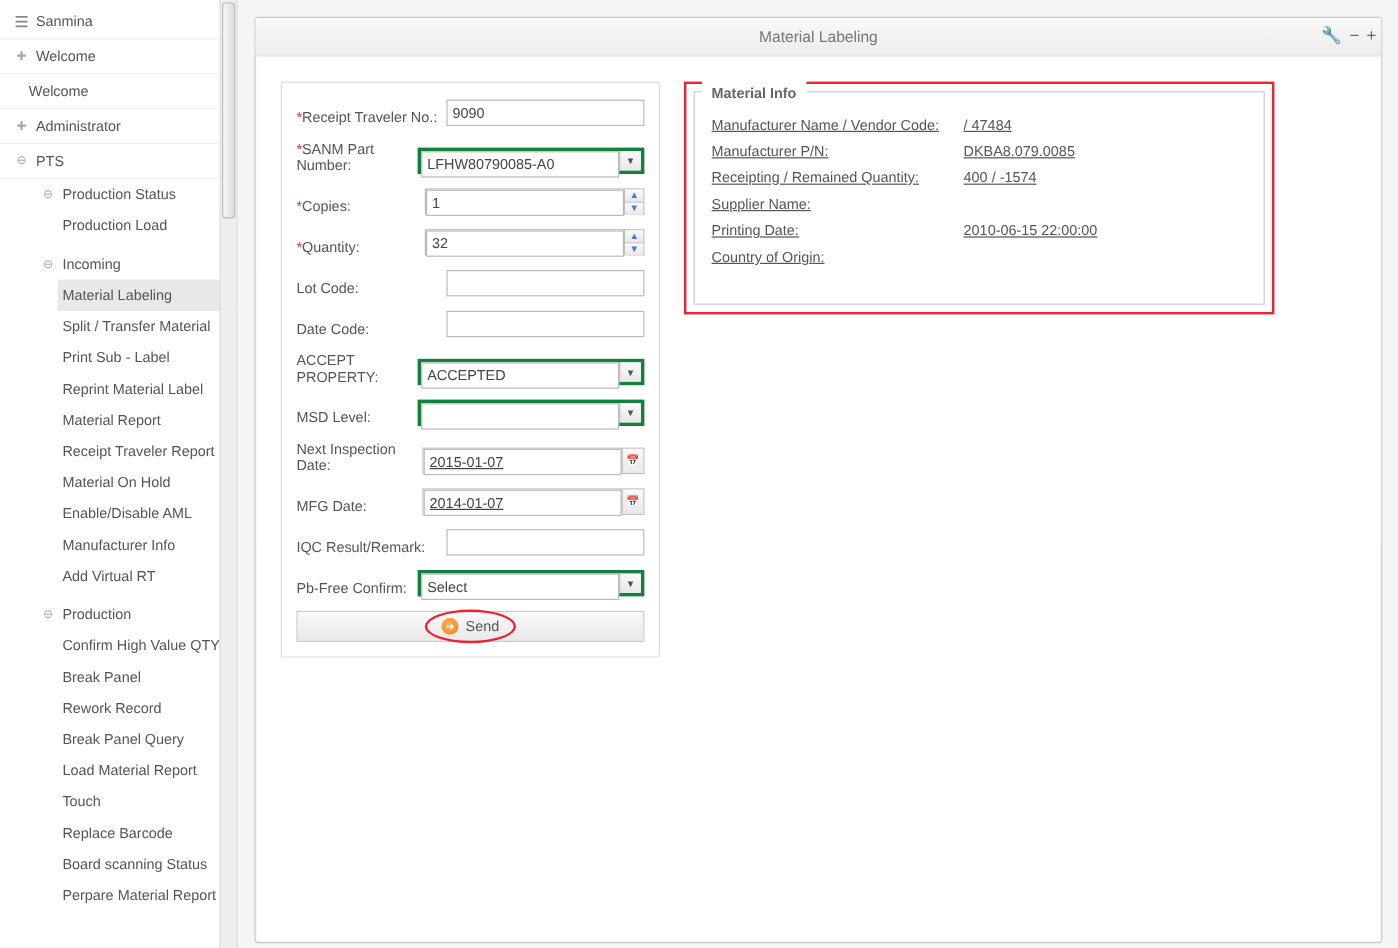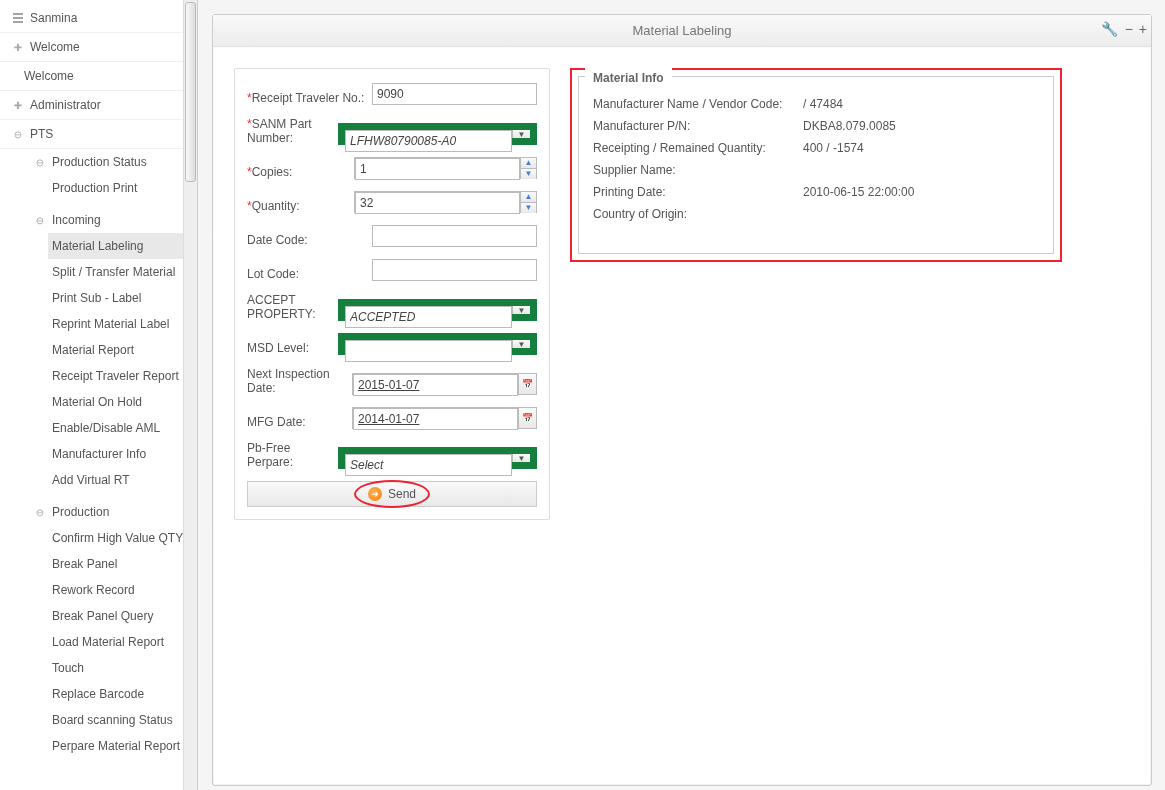--- a/index.html
+++ b/index.html
@@ -186,23 +186,22 @@
   .date-wrap .cal-btn {
     width:18px;
     background: linear-gradient(#fafafa,#e8e8e8);
     border-left:1px solid #bbb;
     display:flex; align-items:center; justify-content:center;
     font-size:9px; color:#777; cursor:pointer;
   }
   .dropdown-wrap {
     flex:1;
     display:flex;
-    border:7px solid #15803d;
+    border:3px solid #15803d;
     height:22px;
-    font-style:italic;
   }
   .dropdown-wrap input { flex:1; border:none; padding:0 4px; font:inherit; color:#444; }
   .dropdown-wrap .dd-btn {
     width:18px;
     background: linear-gradient(#fafafa,#e8e8e8);
     border-left:1px solid #bbb;
     display:flex; align-items:center; justify-content:center;
     font-size:8px; color:#555; cursor:pointer;
   }
   .send-row {
@@ -253,20 +252,21 @@
     padding: 4px 8px 6px 8px;
     position: relative;
     top: -10px;
     left: 6px;
     background: #fff;
     display: inline-block;
   }
   .info-body {
     padding: 0 14px 10px 14px;
     margin-top: -8px;
+    text-decoration: underline;
   }
   .info-row {
     display: flex;
     padding: 4px 0;
   }
   .info-row .ilabel {
     width: 210px;
     color: #555;
   }
   .info-row .ivalue {
@@ -303,21 +303,21 @@
       <span>PTS</span>
     </div>
 
     <div class="tree-child">
       <div class="tree-item">
         <span class="ico ico-minus">⊖</span>
         <span>Production Status</span>
       </div>
       <div class="tree-subchild">
         <div class="tree-item">
-          <span>Production Print</span>
+          <span>Production Load</span>
         </div>
       </div>
 
       <div class="tree-item" style="margin-top:6px;">
         <span class="ico ico-minus">⊖</span>
         <span>Incoming</span>
       </div>
       <div class="tree-subchild" id="incoming-list">
           <div class="tree-item selected">
             <span>Material Labeling</span>
@@ -435,26 +435,26 @@
             <div class="spinner-wrap">
               <input type="text" value="32" style="">
               <div class="spinner-btns">
                 <div>▲</div>
                 <div>▼</div>
               </div>
             </div>
           </div>
 
           <div class="form-row">
+            <label>Lot Code:</label>
+            <input type="text" value="" style="">
+          </div>
+
+          <div class="form-row">
             <label>Date Code:</label>
-            <input type="text" value="" style="">
-          </div>
-
-          <div class="form-row">
-            <label>Lot Code:</label>
             <input type="text" value="" style="">
           </div>
 
           <div class="form-row">
             <label>ACCEPT PROPERTY:</label>
             <div class="dropdown-wrap">
               <input type="text" value="ACCEPTED" style="">
               <div class="dd-btn">▼</div>
             </div>
           </div>
@@ -476,23 +476,27 @@
           </div>
 
           <div class="form-row">
             <label>MFG Date:</label>
             <div class="date-wrap">
               <input type="text" value="2014-01-07" style="">
               <div class="cal-btn">📅</div>
             </div>
           </div>
 
-
-          <div class="form-row">
-            <label>Pb-Free Perpare:</label>
+          <div class="form-row">
+            <label>IQC Result/Remark:</label>
+            <input type="text" value="" style="">
+          </div>
+
+          <div class="form-row">
+            <label>Pb-Free Confirm:</label>
             <div class="dropdown-wrap">
               <input type="text" value="Select" style="">
               <div class="dd-btn">▼</div>
             </div>
           </div>
 
 
           <div class="send-row">
             <div class="send-btn-bar">
               <span class="send-icon">➜</span>

